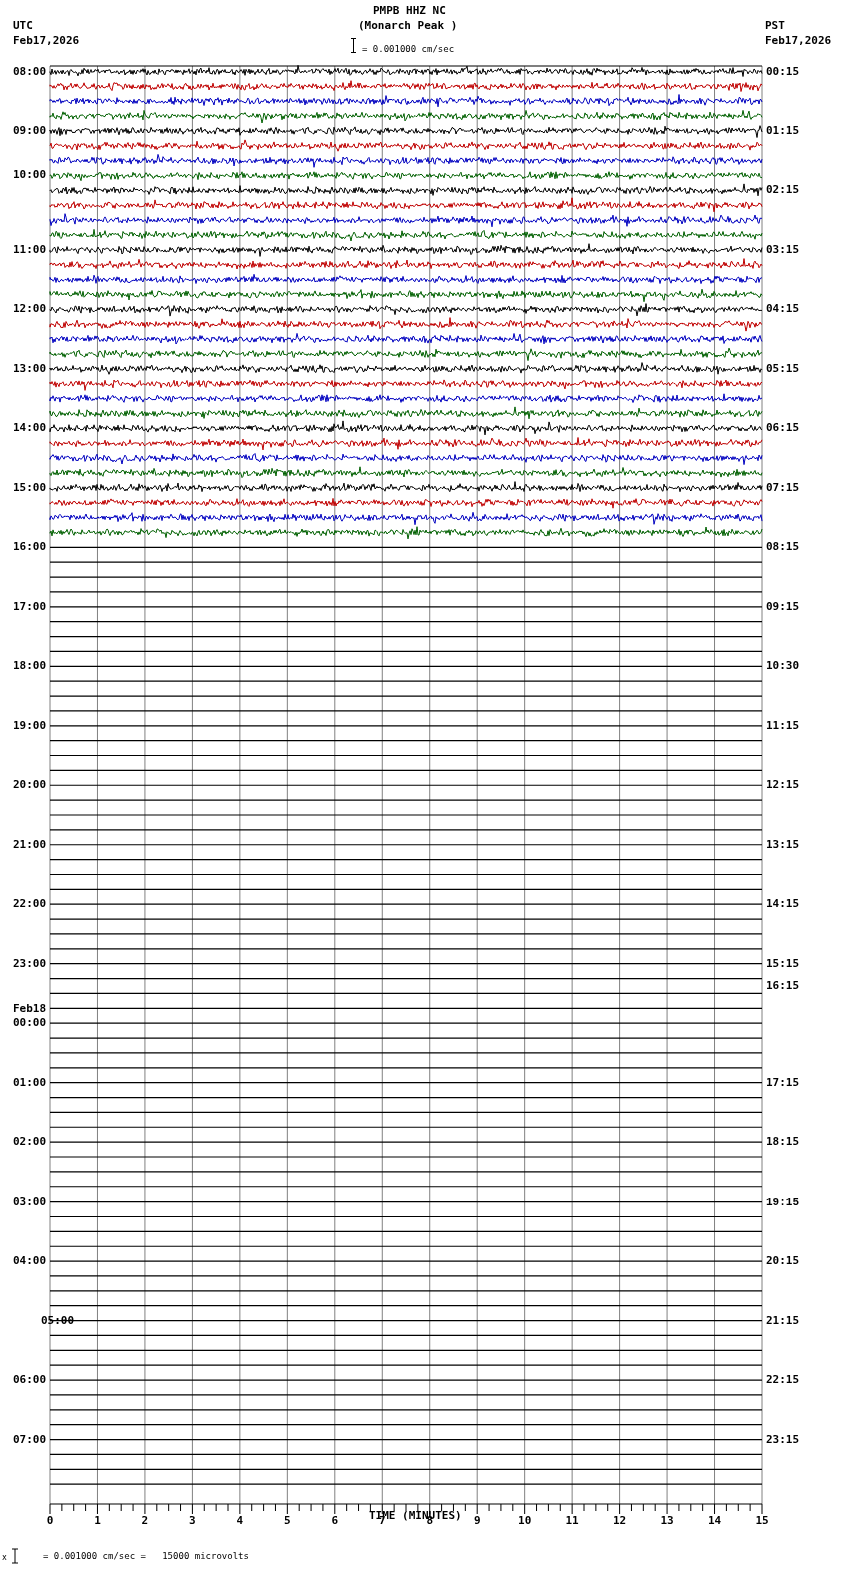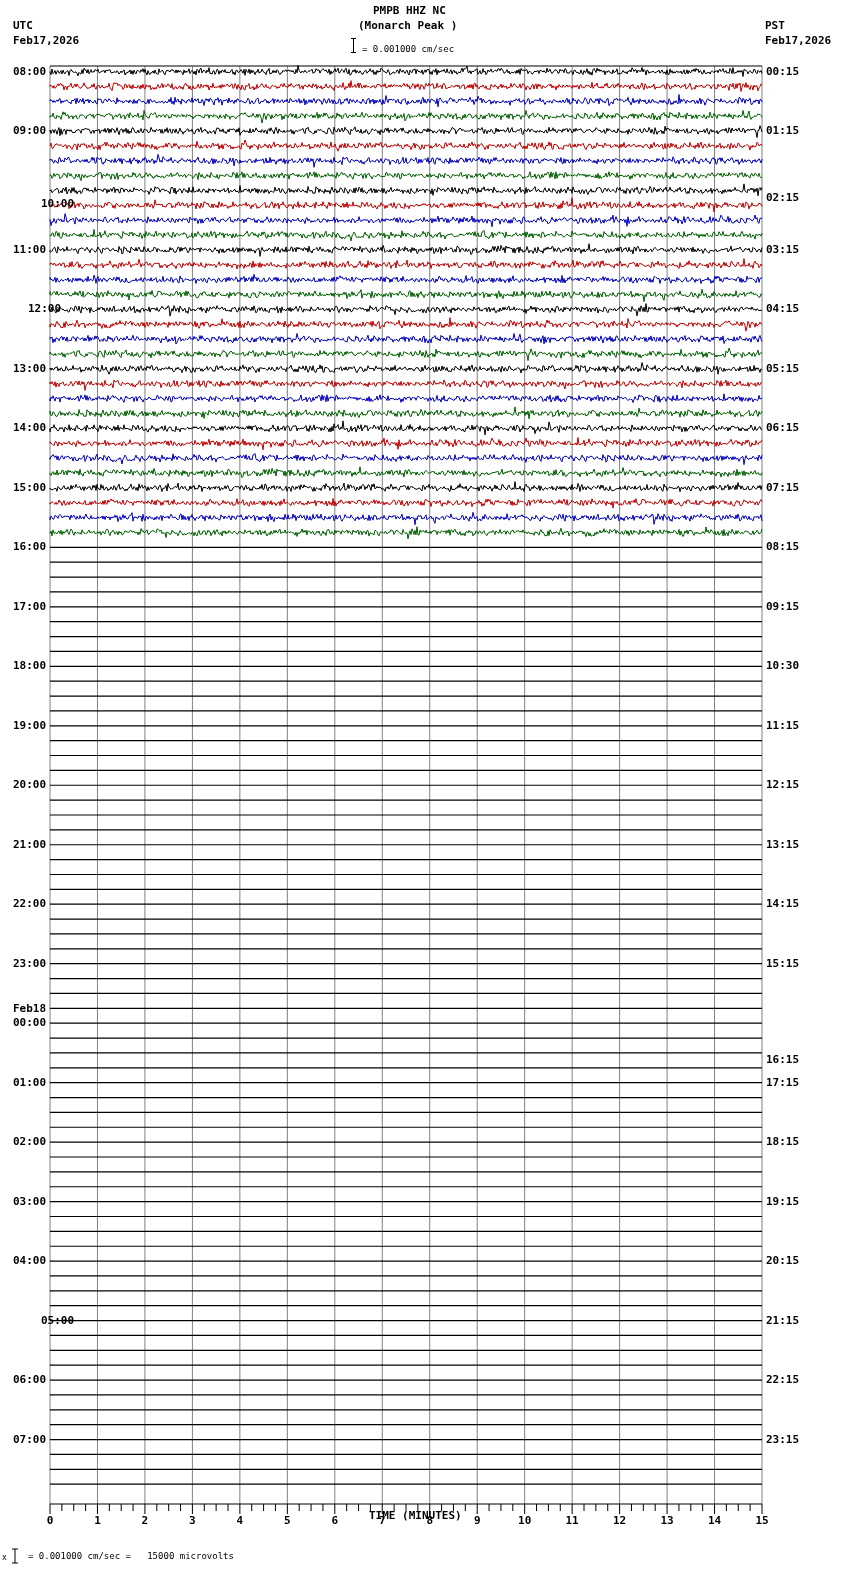--- a/index.html
+++ b/index.html
@@ -216,23 +216,23 @@
     <text x="524.6666666666667" y="1524" text-anchor="middle" font-size="11" font-weight="bold" font-family="DejaVu Sans Mono, monospace">10</text>
     <text x="572.1333333333333" y="1524" text-anchor="middle" font-size="11" font-weight="bold" font-family="DejaVu Sans Mono, monospace">11</text>
     <text x="619.6" y="1524" text-anchor="middle" font-size="11" font-weight="bold" font-family="DejaVu Sans Mono, monospace">12</text>
     <text x="667.0666666666667" y="1524" text-anchor="middle" font-size="11" font-weight="bold" font-family="DejaVu Sans Mono, monospace">13</text>
     <text x="714.5333333333333" y="1524" text-anchor="middle" font-size="11" font-weight="bold" font-family="DejaVu Sans Mono, monospace">14</text>
     <text x="762" y="1524" text-anchor="middle" font-size="11" font-weight="bold" font-family="DejaVu Sans Mono, monospace">15</text>
   </svg>
 <div id="labels">
     <div class="lbl" style="left: 13px; top: 65.5px;">08:00</div>
     <div class="lbl" style="left: 13px; top: 124.98px;">09:00</div>
-    <div class="lbl" style="left: 13px; top: 198px; margin-left: 28px;">10:00</div>
+    <div class="lbl" style="left: 13px; top: 169px;">10:00</div>
     <div class="lbl" style="left: 13px; top: 243.94px;">11:00</div>
-    <div class="lbl" style="left: 13px; top: 303.42px; margin-left: 15px;">12:00</div>
+    <div class="lbl" style="left: 13px; top: 303.42px;">12:00</div>
     <div class="lbl" style="left: 13px; top: 362.9px;">13:00</div>
     <div class="lbl" style="left: 13px; top: 422.38px;">14:00</div>
     <div class="lbl" style="left: 13px; top: 481.86px;">15:00</div>
     <div class="lbl" style="left: 13px; top: 541.34px;">16:00</div>
     <div class="lbl" style="left: 13px; top: 600.82px;">17:00</div>
     <div class="lbl" style="left: 13px; top: 660.3px;">18:00</div>
     <div class="lbl" style="left: 13px; top: 719.78px;">19:00</div>
     <div class="lbl" style="left: 13px; top: 779.26px;">20:00</div>
     <div class="lbl" style="left: 13px; top: 838.74px;">21:00</div>
     <div class="lbl" style="left: 13px; top: 898.22px;">22:00</div>
@@ -241,45 +241,45 @@
     <div class="lbl" style="left: 13px; top: 1003.18px;">Feb18</div>
     <div class="lbl" style="left: 13px; top: 1076.66px;">01:00</div>
     <div class="lbl" style="left: 13px; top: 1136.14px;">02:00</div>
     <div class="lbl" style="left: 13px; top: 1195.62px;">03:00</div>
     <div class="lbl" style="left: 13px; top: 1255.1px;">04:00</div>
     <div class="lbl" style="left: 13px; top: 1314.58px; margin-left: 28px;">05:00</div>
     <div class="lbl" style="left: 13px; top: 1374.06px;">06:00</div>
     <div class="lbl" style="left: 13px; top: 1433.54px;">07:00</div>
     <div class="lbl" style="left: 766px; top: 65.5px;">00:15</div>
     <div class="lbl" style="left: 766px; top: 124.98px;">01:15</div>
-    <div class="lbl" style="left: 766px; top: 184.46px; margin-top: 8px;">02:15</div>
+    <div class="lbl" style="left: 766px; top: 184.46px;">02:15</div>
     <div class="lbl" style="left: 766px; top: 243.94px;">03:15</div>
     <div class="lbl" style="left: 766px; top: 303.42px;">04:15</div>
     <div class="lbl" style="left: 766px; top: 362.9px;">05:15</div>
     <div class="lbl" style="left: 766px; top: 422.38px;">06:15</div>
     <div class="lbl" style="left: 766px; top: 481.86px;">07:15</div>
     <div class="lbl" style="left: 766px; top: 541.34px;">08:15</div>
     <div class="lbl" style="left: 766px; top: 600.82px;">09:15</div>
     <div class="lbl" style="left: 766px; top: 660.3px;">10:30</div>
     <div class="lbl" style="left: 766px; top: 719.78px;">11:15</div>
     <div class="lbl" style="left: 766px; top: 779.26px;">12:15</div>
     <div class="lbl" style="left: 766px; top: 838.74px;">13:15</div>
     <div class="lbl" style="left: 766px; top: 898.22px;">14:15</div>
     <div class="lbl" style="left: 766px; top: 957.7px;">15:15</div>
-    <div class="lbl" style="left: 766px; top: 1054px;">16:15</div>
+    <div class="lbl" style="left: 766px; top: 980px;">16:15</div>
     <div class="lbl" style="left: 766px; top: 1076.66px;">17:15</div>
     <div class="lbl" style="left: 766px; top: 1136.14px;">18:15</div>
-    <div class="lbl" style="left: 766px; top: 1195.62px;">19:15</div>
+    <div class="lbl" style="left: 766px; top: 1195.62px; font-family: Liberation Mono, monospace;">19:15</div>
     <div class="lbl" style="left: 766px; top: 1255.1px;">20:15</div>
     <div class="lbl" style="left: 766px; top: 1314.58px;">21:15</div>
     <div class="lbl" style="left: 766px; top: 1374.06px;">22:15</div>
     <div class="lbl" style="left: 766px; top: 1433.54px;">23:15</div>
   </div>
 
 <div class="hdr" style="left:369px; top:1509px;">TIME (MINUTES)</div>
 
 <div style="position:absolute; left:2px; top:1548px;">
   <svg width="20" height="16" viewBox="0 0 20 16">
       <text x="0" y="12" font-size="8" font-family="DejaVu Sans Mono, monospace">x</text>
       <path d="M10 1H16M13 1V15M10 15H16" stroke="#000" stroke-width="1" fill="none"></path>
     </svg>
 </div>
-<div class="small" style="left:28px; top:1550px;">= 0.001000 cm/sec =   15000 microvolts</div>
+<div class="small" style="left:43px; top:1550px;">= 0.001000 cm/sec =   15000 microvolts</div>
 
 </body></html>

